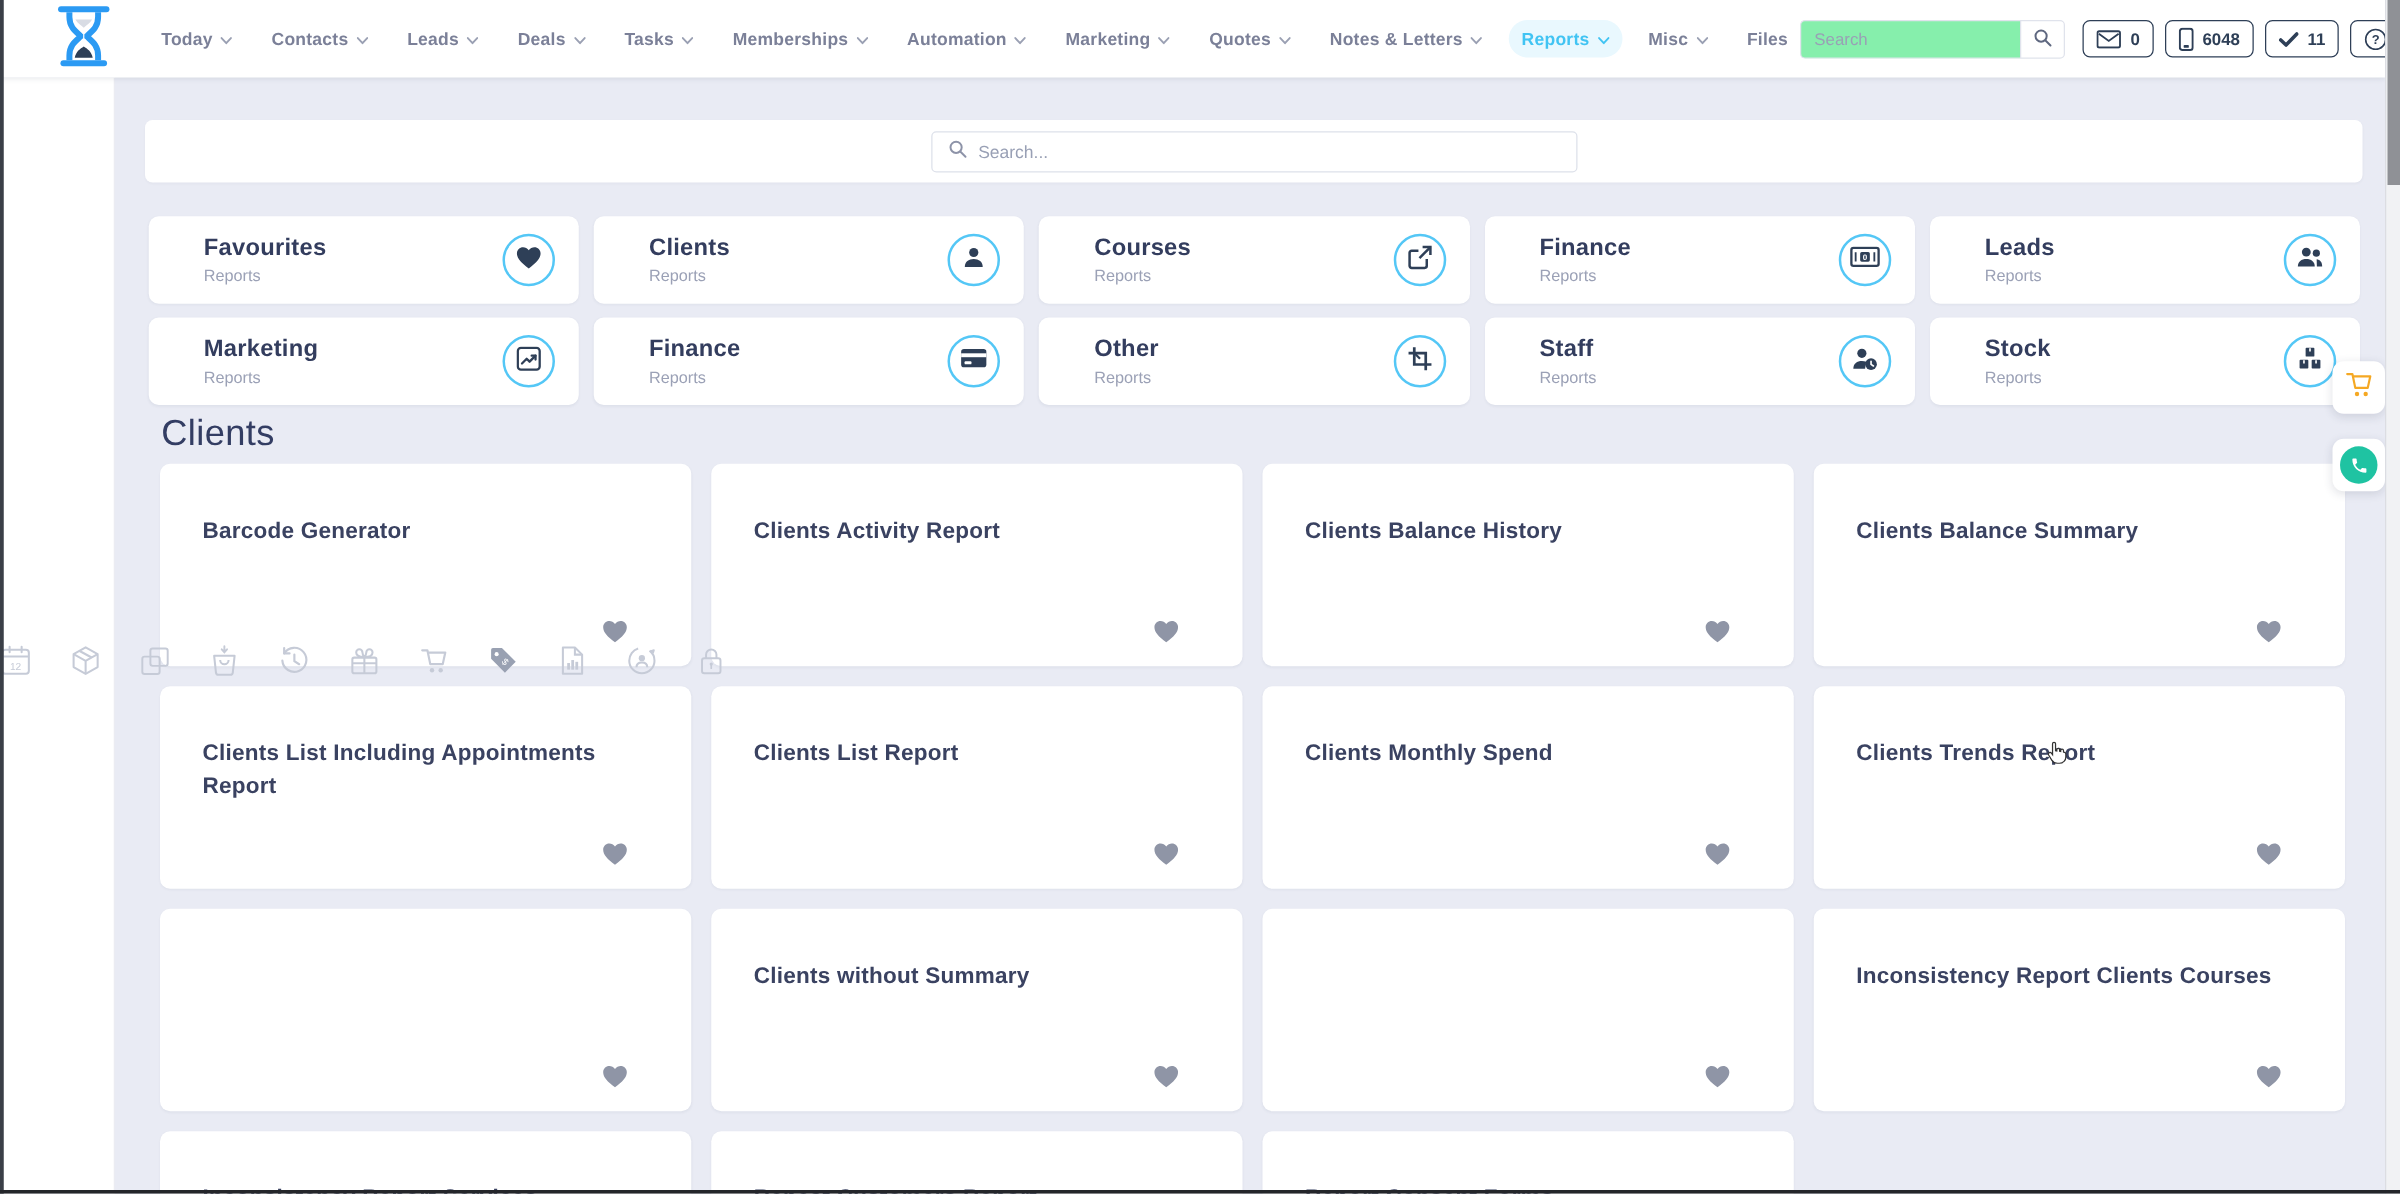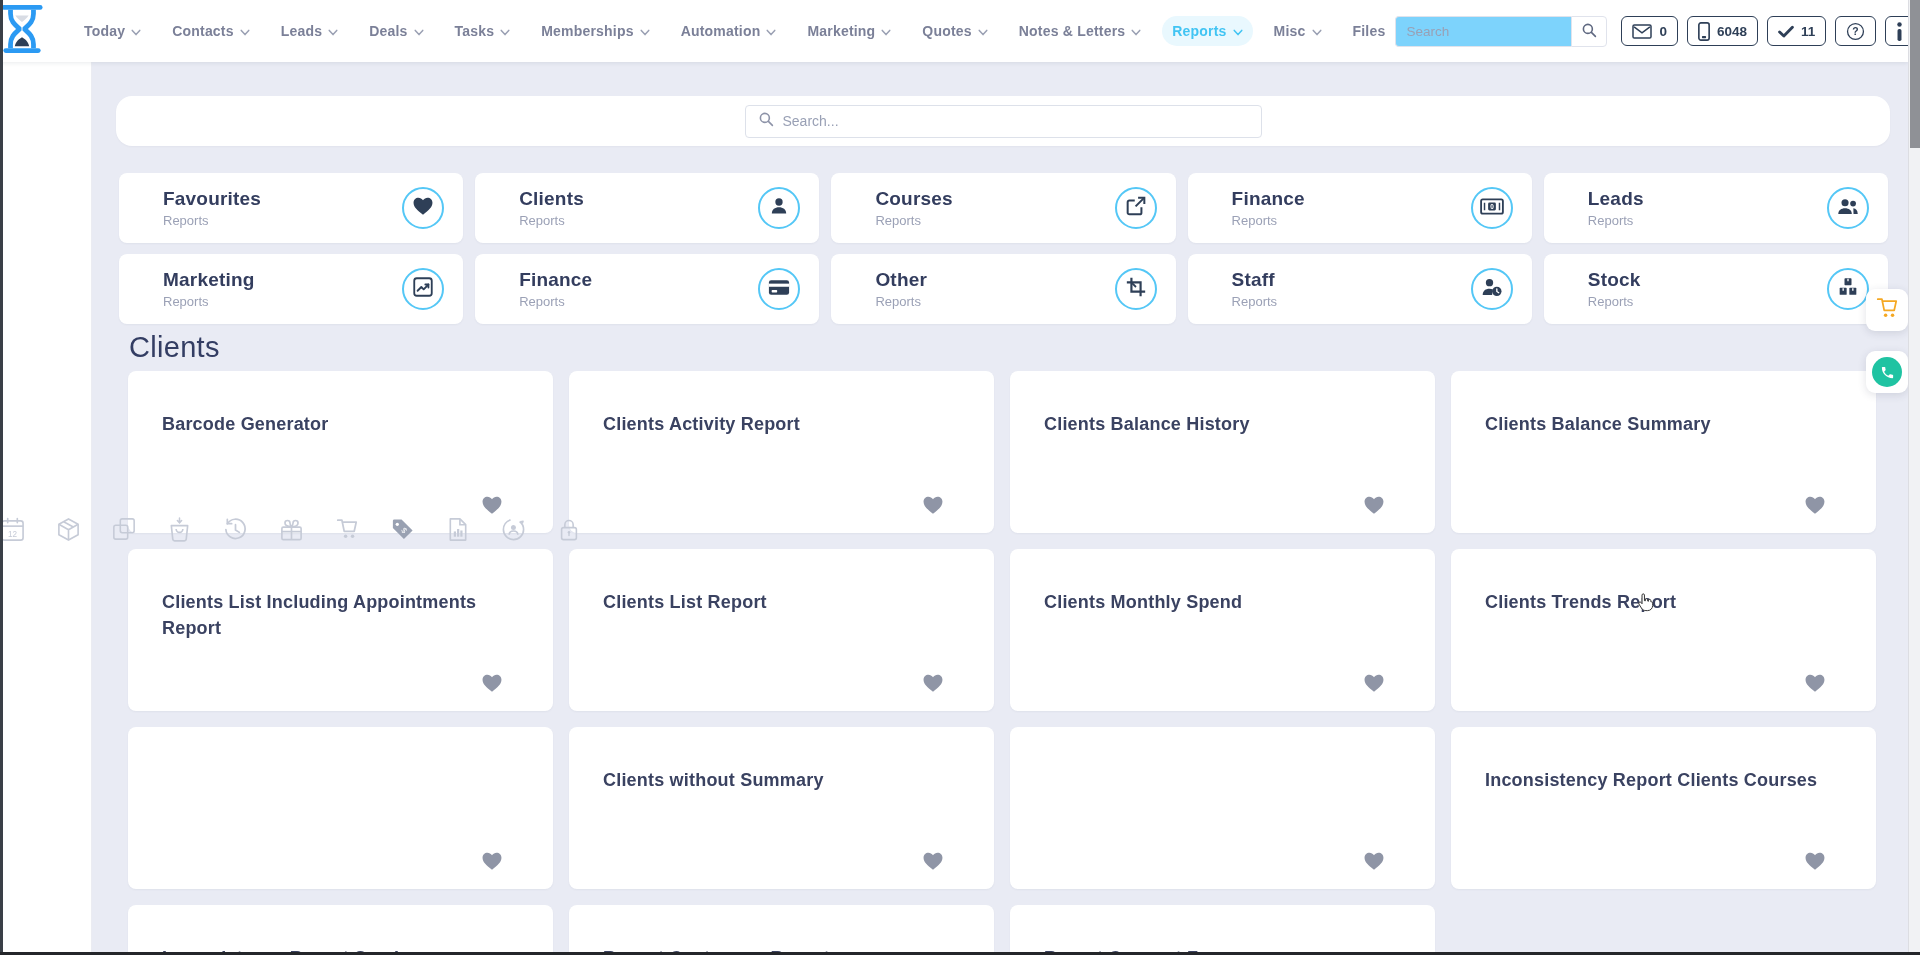--- a/index.html
+++ b/index.html
@@ -8,45 +8,45 @@
     font-family:"Liberation Sans","DejaVu Sans",sans-serif;
     background:#e9ebf4; position:relative; color:#2e3f57;
   }
   
   .edge-left{position:absolute;left:0;top:0;width:3px;height:955px;background:#3a3f47;z-index:60;}
   .edge-bottom{position:absolute;left:0;bottom:0;width:1920px;height:3px;background:#24262a;z-index:60;}
   .scrollbar{position:absolute;right:0;top:0;width:12px;height:955px;background:#f1f2f4;border-left:1px solid #dcdde2;z-index:55;}
   .scroll-thumb{position:absolute;top:0;left:1px;width:10px;height:148px;background:#8f9196;}
   
   .topbar{position:absolute;left:0;top:0;width:1908px;height:62px;background:#fff;z-index:20;
-    display:flex;align-items:center;box-shadow:0 1px 4px rgba(44,62,80,.10);}
+    display:flex;align-items:center;box-shadow:0 1px 4px rgba(44,62,80,.10);padding-left:45px;}
   .logo-box{width:92px;display:flex;justify-content:center;align-items:center;}
   .nav{display:flex;align-items:center;gap:11px;margin-left:30px;}
   .nav-item{display:flex;align-items:center;gap:6px;padding:7px 10px;border-radius:17px;cursor:pointer;
     font-size:14px;font-weight:600;color:#7b8098;letter-spacing:.2px;white-space:nowrap;}
   .nav-item .chev{display:flex;color:#9aa0b3;margin-top:2px;}
   .nav-item.active{background:#e9f8fe;color:#41c4f3;}
   .nav-item.active .chev{color:#41c4f3;}
   .top-right{margin-left:auto;display:flex;align-items:center;gap:9px;padding-right:20px;}
   .search-group{display:flex;align-items:center;margin-right:5px;}
   .tb-search{width:176px;height:31px;border:1px solid #e0e3ec;border-right:none;border-radius:4px 0 0 4px;
-    padding:0 10px;font-size:13.5px;color:#4a5268;outline:none;font-family:inherit;background:#7dd3fc;}
+    padding:0 10px;font-size:13.5px;color:#4a5268;outline:none;font-family:inherit;background:#86efac;}
   .tb-search::placeholder{color:#99a0b5;}
   .tb-search-btn{width:36px;height:31px;border:1px solid #e0e3ec;border-radius:0 4px 4px 0;background:#fff;
     display:flex;align-items:center;justify-content:center;color:#5f6880;cursor:pointer;}
   .badge{display:flex;align-items:center;gap:7px;height:30px;padding:0 10px;border:1.6px solid #2e3f57;
     border-radius:6px;background:#fff;color:#2e3f57;font-size:13.5px;font-weight:600;cursor:pointer;}
   .badge .ico{display:flex;align-items:center;}
   
   .sidebar{position:absolute;left:0;top:62px;width:92px;height:893px;background:#fff;z-index:10;
     border-right:1px solid #ebecf2;display:flex;flex-direction:row;align-items:center;padding-top:45px;gap:31px;}
   .side-item{width:26px;height:26px;display:flex;align-items:center;justify-content:center;color:#c6cbd7;cursor:pointer;}
   .side-item.emph{color:#99a1b2;}
   
-  .band{position:absolute;left:116px;top:96px;width:1774px;height:50px;background:#fff;border-radius:16px;
+  .band{position:absolute;left:116px;top:96px;width:1774px;height:50px;background:#fff;border-radius:6px;
     box-shadow:0 1px 2px rgba(40,50,80,.04);display:flex;align-items:center;justify-content:center;z-index:5;}
   .band-input{width:517px;height:33px;border:1px solid #dde1ea;border-radius:4px;display:flex;align-items:center;
     padding:0 12px;gap:9px;color:#8d93a8;background:#fff;}
   .band-input input{border:none;outline:none;flex:1;font-size:14px;color:#4a5268;font-family:inherit;background:transparent;}
   .band-input input::placeholder{color:#99a0b5;}
   .cat-grid{position:absolute;left:119px;top:173px;width:1769px;display:grid;
     grid-template-columns:repeat(5,1fr);column-gap:12px;row-gap:11px;grid-auto-rows:70px;z-index:5;}
   .cat-card{background:#fff;border-radius:8px;display:flex;align-items:center;padding:0 19px 0 44px;
     box-shadow:0 1px 2px rgba(40,50,80,.05);cursor:pointer;}
   .cat-txt{flex:1;min-width:0;}

